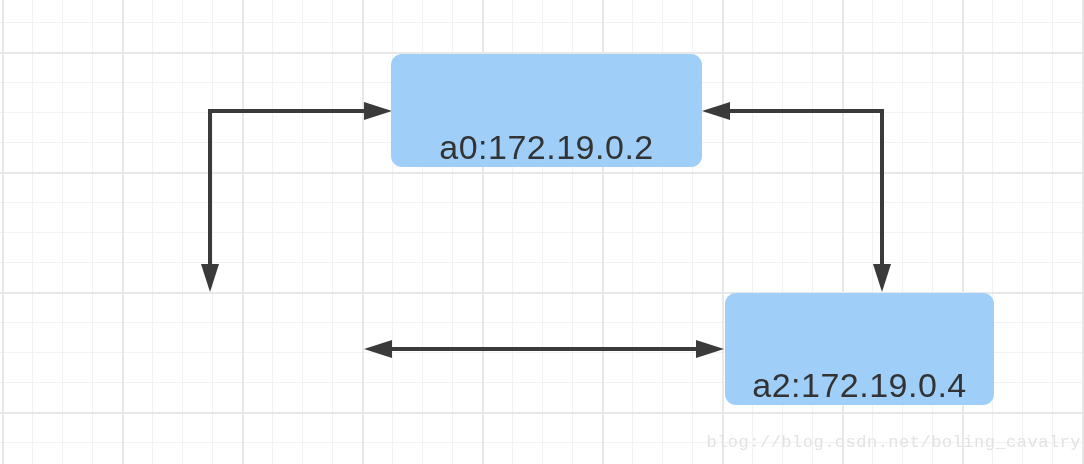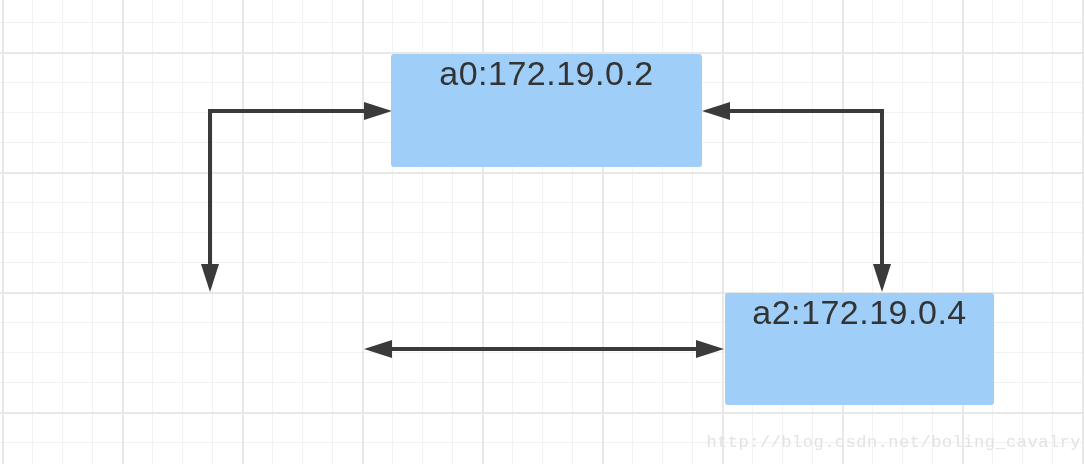--- a/index.html
+++ b/index.html
@@ -37,24 +37,24 @@
   .edges-layer {
     position: absolute;
     left: 0; top: 0;
     width: 1084px;
     height: 464px;
   }
 
   .node {
     position: absolute;
     display: flex;
-    align-items: flex-start;
+    align-items: flex-end;
     justify-content: center;
     background: #9fcef8;
-    border-radius: 3px;
+    border-radius: 11px;
     color: #333333;
     font-size: 34px;
     letter-spacing: 0.5px;
     white-space: nowrap;
   }
 
   .node-a0 { left: 391px; top: 54px;  width: 311px; height: 113px; }
   .node-a1 { left: 55px;  top: 293px; width: 308px; height: 112px; }
   .node-a2 { left: 725px; top: 293px; width: 269px; height: 112px; }
 
@@ -101,15 +101,15 @@
 
   <div class="node node-a0">
     <span>a0:172.19.0.2</span>
   </div>
 
 
   <div class="node node-a2">
     <span>a2:172.19.0.4</span>
   </div>
 
-  <div class="watermark">http://blog.csdn.net/boling_cavalry</div>
+  <div class="watermark">blog://blog.csdn.net/boling_cavalry</div>
 
 </div>
 
 </body></html>

